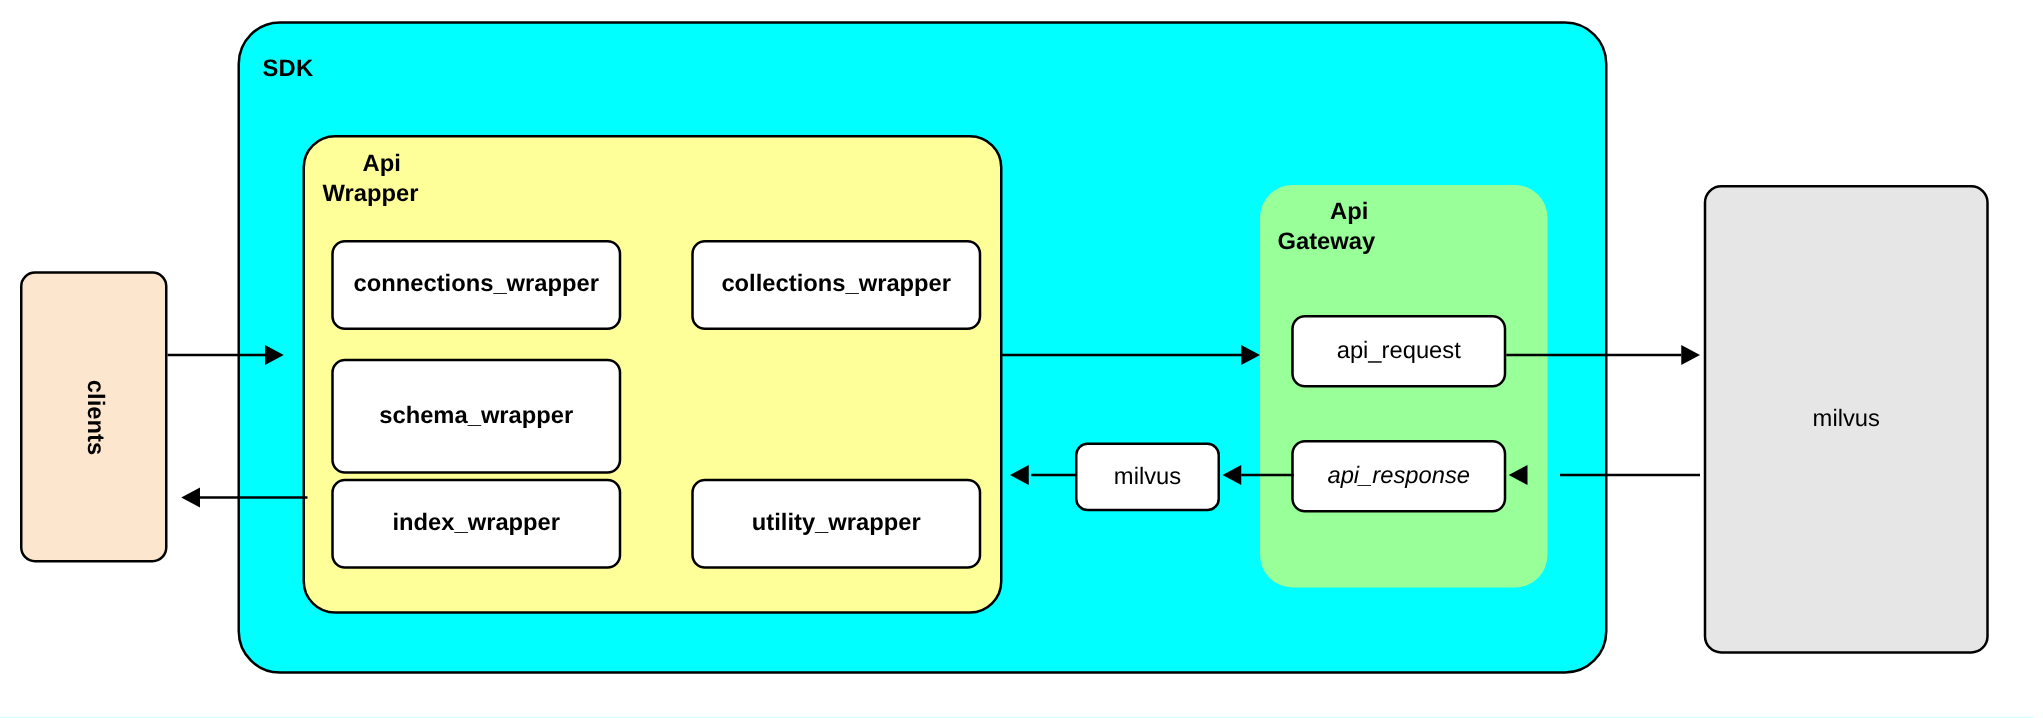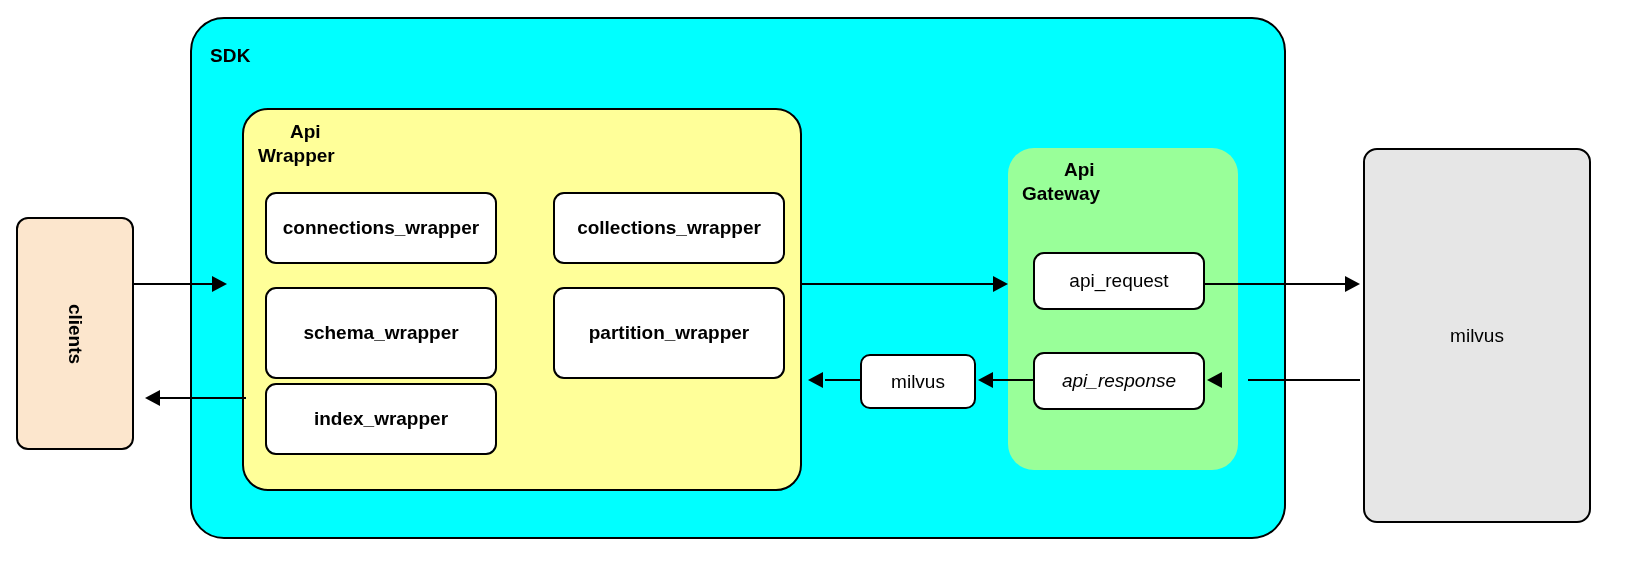--- a/index.html
+++ b/index.html
@@ -191,25 +191,25 @@
 
   <div class="box leaf w-col-a w-row-1">
     <span>connections_wrapper</span>
   </div>
   <div class="box leaf w-col-b w-row-1">
     <span>collections_wrapper</span>
   </div>
   <div class="box leaf w-col-a w-row-2">
     <span>schema_wrapper</span>
   </div>
-  <div class="box leaf w-col-b w-row-2">
-    <span>partition_wrapper</span>
-  </div>
   <div class="box leaf w-col-a w-row-3">
     <span>index_wrapper</span>
+  </div>
+  <div class="box leaf w-col-b w-row-3">
+    <span>utility_wrapper</span>
   </div>
 
   <div class="box gateway-box">
     <span class="gateway-label">Api
 Gateway</span>
   </div>
   <div class="box g-leaf g-row-1">
     <span>api_request</span>
   </div>
   <div class="box g-leaf g-row-2">

